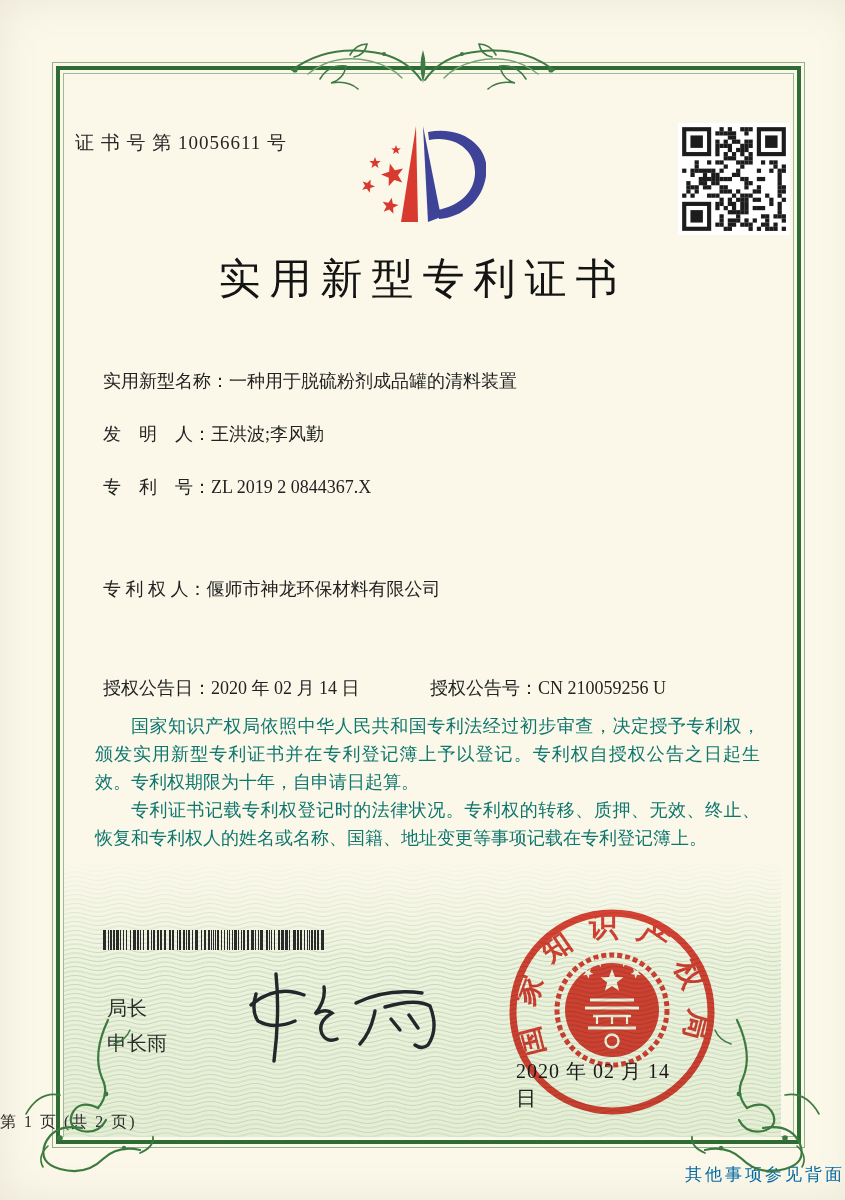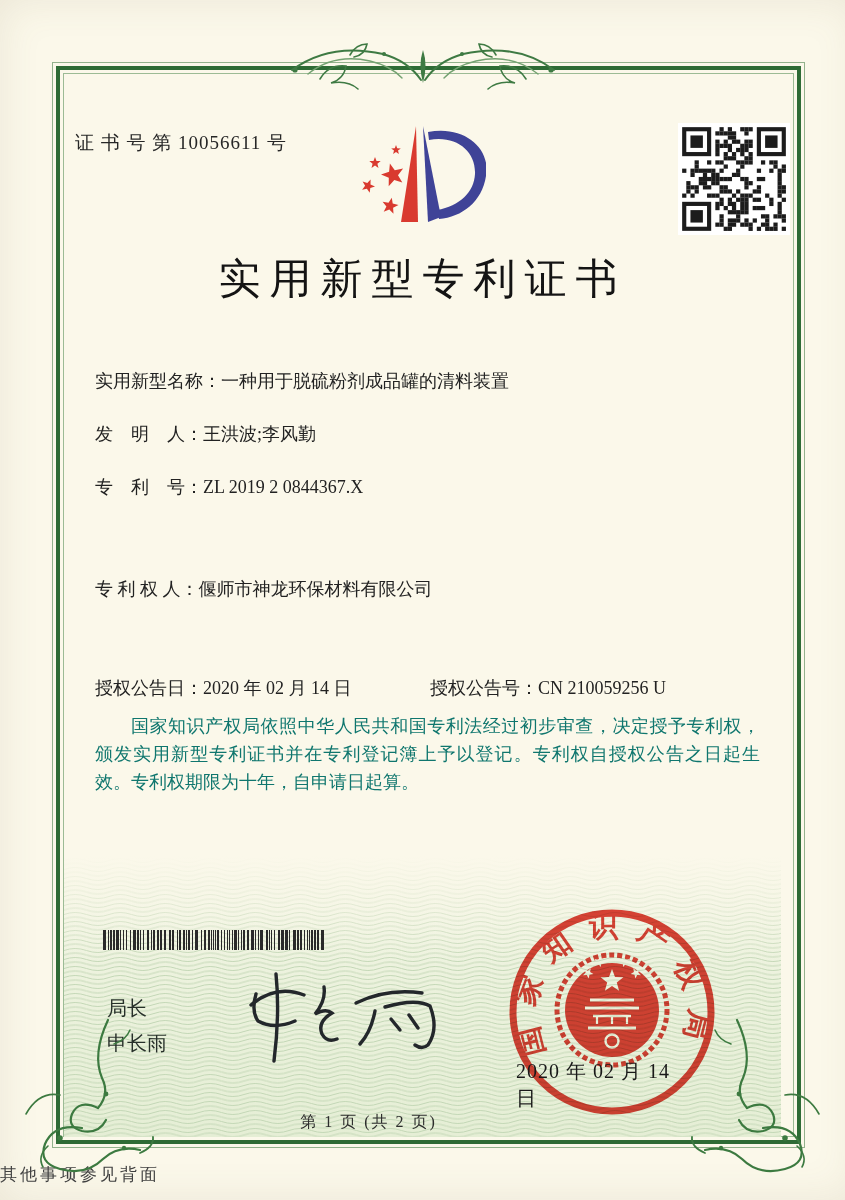--- a/index.html
+++ b/index.html
@@ -13,31 +13,31 @@
   .abs{position:absolute;}
   
   .frame-a{position:absolute;inset:62px 52px 52px 52px;border:1px solid #93b28c;}
   .frame-b{position:absolute;inset:66px 56px 56px 56px;border:4px solid #2e6b35;}
   .frame-c{position:absolute;inset:73px 63px 63px 63px;border:1px solid #9cbb95;}
   
   .cert-no{left:75px;top:130px;font-size:19px;letter-spacing:1px;color:#262626;}
   .title{left:0;top:251px;width:845px;text-align:center;font-size:42px;font-weight:normal;
          letter-spacing:9px;color:#141414;}
   
-  .frow{left:95px;width:665px;font-size:18px;color:#222;white-space:pre-wrap;}
+  .frow{left:103px;width:665px;font-size:18px;color:#222;white-space:pre-wrap;}
   .fval{white-space:pre-wrap;}
   .paras{left:95px;top:712px;width:665px;font-size:18px;line-height:28px;
          text-align:justify;color:#0f766e;}
   .paras p{margin:0;text-indent:2em;}
   
   .sig-role{left:107px;top:995px;font-size:20px;color:#27302a;font-family:Liberation Sans, sans-serif;}
   .sig-name{left:107px;top:1030px;font-size:20px;color:#27302a;font-family:"Liberation Sans","DejaVu Sans",sans-serif;}
   .seal-date{left:516px;top:1058px;width:180px;font-size:20px;letter-spacing:1px;color:#191919;z-index:6;}
-  .page-no{left:0;top:1112px;width:737px;text-align:center;font-size:16px;letter-spacing:2px;color:#2c2c2c;}
-  .back-note{left:0;top:1163px;width:845px;text-align:left;font-size:17px;letter-spacing:3px;color:#404040;}
+  .page-no{left:0;top:1112px;width:737px;text-align:left;font-size:16px;letter-spacing:2px;color:#2c2c2c;}
+  .back-note{left:0;top:1163px;width:845px;text-align:right;font-size:17px;letter-spacing:3px;color:#0369a1;}
   .z2{z-index:2;} .z3{z-index:3;} .z4{z-index:4;} .z5{z-index:5;}
   svg{display:block;}
   #seal{mix-blend-mode:multiply;}
 </style>
 </head>
 <body>
 
 <div id="page">
 
   <div class="frame-a"></div>
@@ -302,20 +302,21 @@
   <div class="abs frow" style="top:369px"><span>实用新型名称：</span><span class="fval">一种用于脱硫粉剂成品罐的清料装置</span></div>
   <div class="abs frow" style="top:422px"><span>发　明　人：</span><span class="fval">王洪波;李风勤</span></div>
   <div class="abs frow" style="top:475px"><span>专　利　号：</span><span class="fval">ZL 2019 2 0844367.X</span></div>
   <div class="abs frow" style="top:577px"><span>专 利 权 人：</span><span class="fval">偃师市神龙环保材料有限公司</span></div>
 
   <div class="abs frow" style="top:676px"><span>授权公告日：</span><span class="fval">2020 年 02 月 14 日</span></div>
   <div class="abs frow" style="top:676px;left:430px;width:330px"><span>授权公告号：</span><span class="fval">CN 210059256 U</span></div>
 
   <div class="abs paras">
     <p>国家知识产权局依照中华人民共和国专利法经过初步审查，决定授予专利权，颁发实用新型专利证书并在专利登记簿上予以登记。专利权自授权公告之日起生效。专利权期限为十年，自申请日起算。</p>
+    <p>专利证书记载专利权登记时的法律状况。专利权的转移、质押、无效、终止、恢复和专利权人的姓名或名称、国籍、地址变更等事项记载在专利登记簿上。</p>
   </div>
 
   <svg class="abs" style="left:64px;top:856px" width="717" height="281" viewBox="0 0 717 281">
     <defs>
       <pattern id="wv" width="90" height="9" patternUnits="userSpaceOnUse">
         <path d="M0,4.5 Q11,0.5 22.5,4.5 T45,4.5 T67.5,4.5 T90,4.5" stroke="#c3d7b6" stroke-width="1" fill="none"></path>
       </pattern>
       <linearGradient id="tint" x1="0" y1="0" x2="0" y2="1">
         <stop offset="0" stop-color="#f2f5e4"></stop>
         <stop offset="1" stop-color="#e5eed5"></stop>

